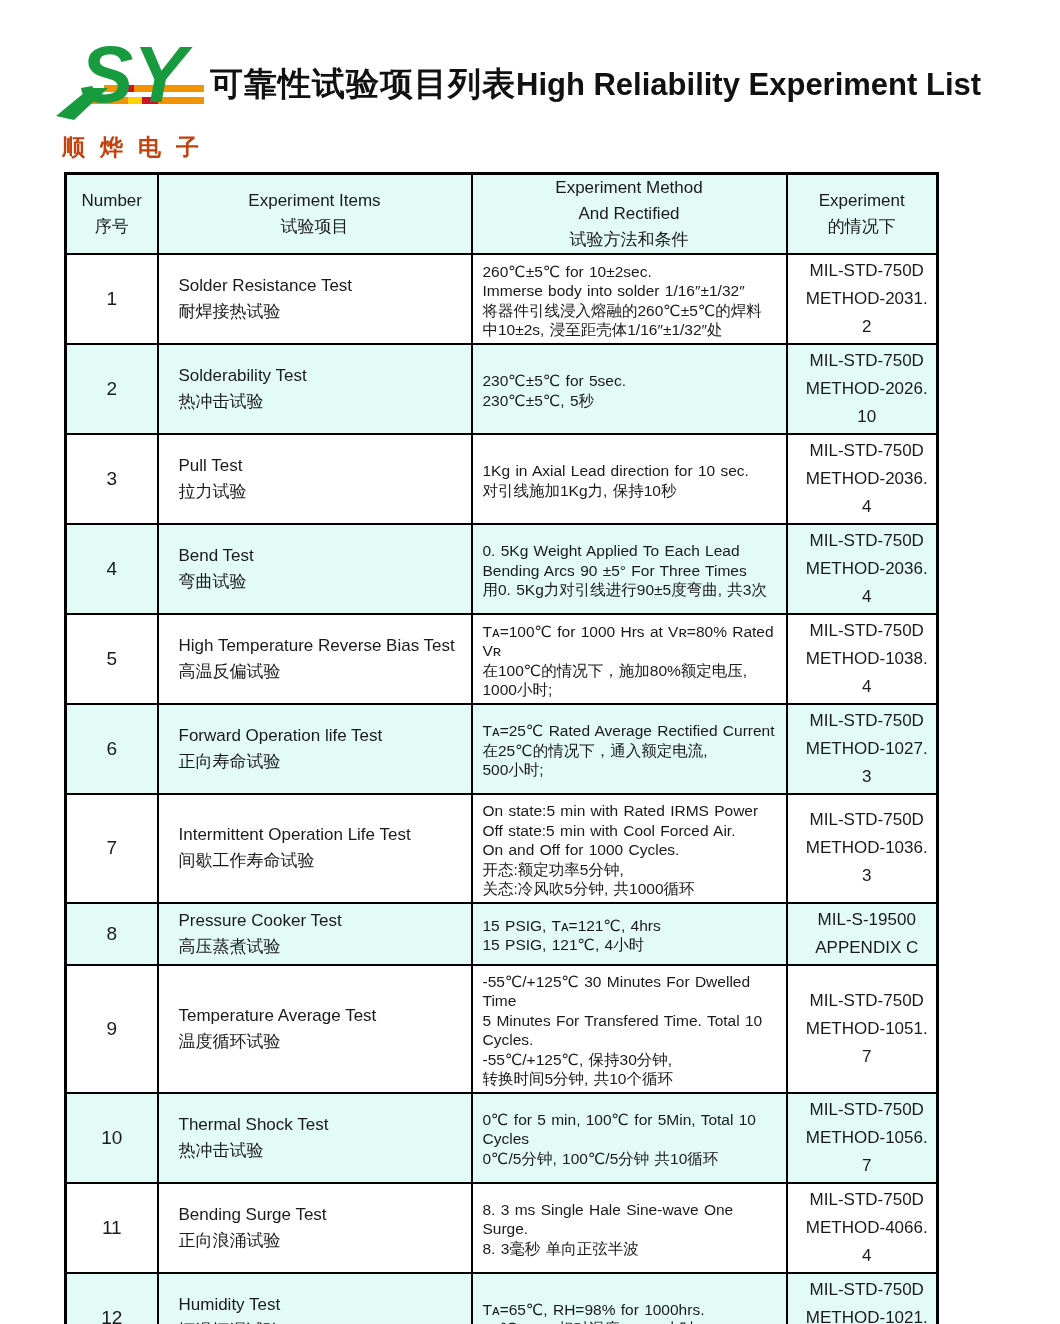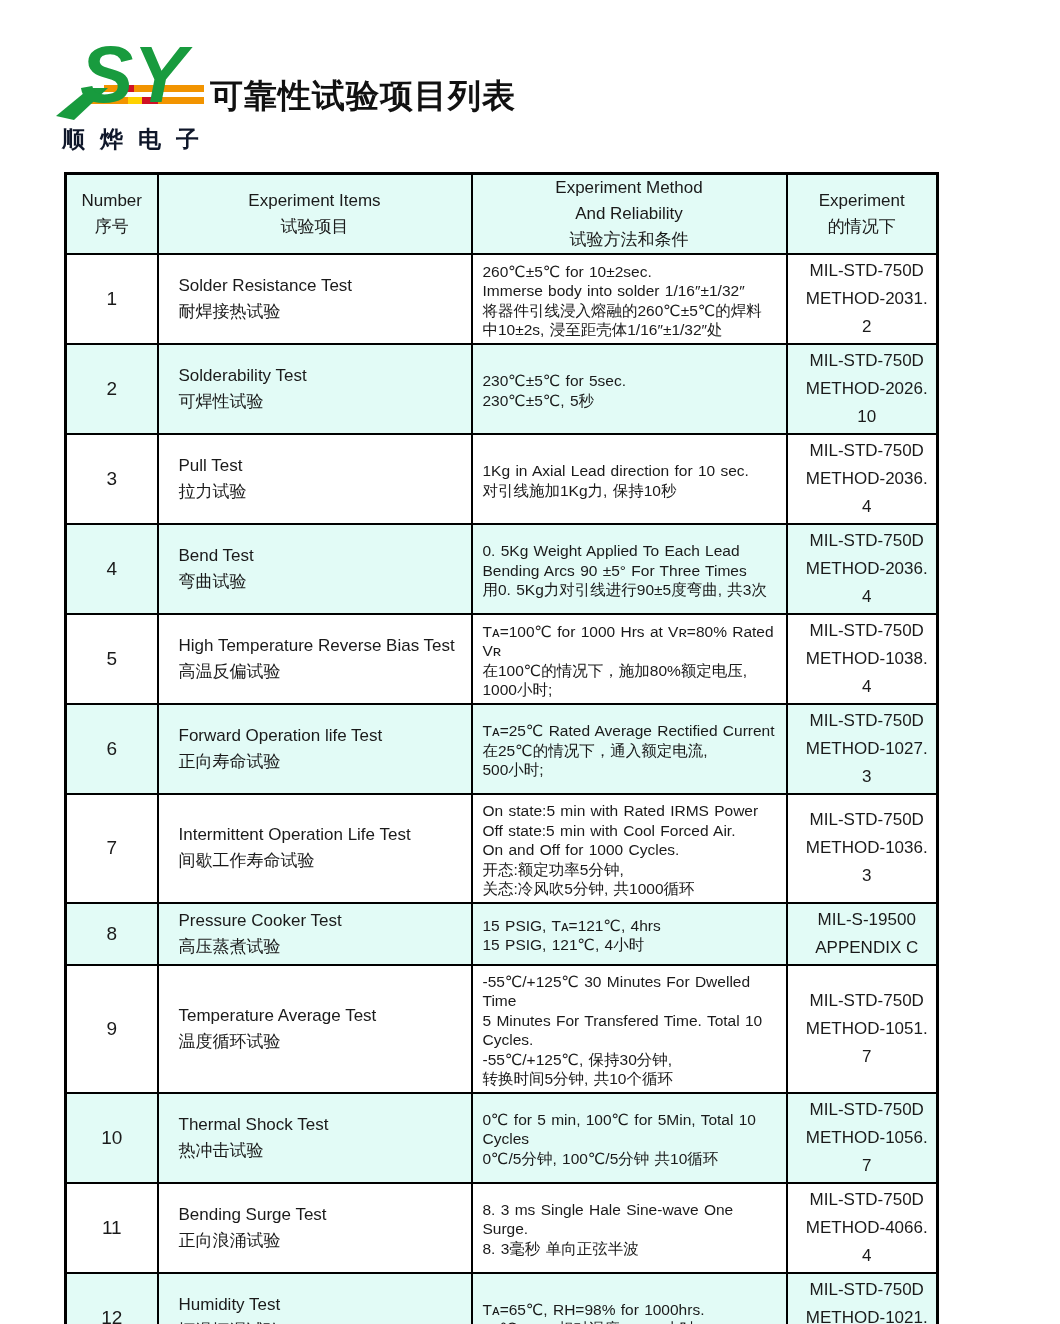--- a/index.html
+++ b/index.html
@@ -8,27 +8,27 @@
     background:#ffffff;
     font-family:"Liberation Sans","DejaVu Sans",sans-serif;
     color:#1a1a1a;
     position:relative;
     -webkit-font-smoothing:antialiased;
   }
   .header{position:absolute;left:0;top:0;width:1060px;height:180px;}
   .logo{position:absolute;left:56px;top:28px;width:160px;height:122px;}
   .logo svg{display:block;}
   .logo-company{
-    margin-top:0px;
-    font-size:23px;font-weight:bold;color:#0f172a;
+    margin-top:8px;
+    font-size:23px;font-weight:bold;color:#c2410c;
     letter-spacing:15px;white-space:nowrap;
     padding-left:6px;
   }
   .title-row{
-    position:absolute;left:210px;top:74px;
+    position:absolute;left:210px;top:62px;
     display:flex;align-items:baseline;white-space:nowrap;
   }
   .title-cn{font-size:33px;font-weight:bold;color:#111;letter-spacing:1px;}
   .title-en{font-size:31px;font-weight:bold;color:#111;letter-spacing:0px;}
 
   table.exp{
     position:absolute;left:64px;top:172px;
     width:872px;border-collapse:collapse;table-layout:fixed;
     border:3px solid #000;
   }
@@ -74,20 +74,21 @@
 
       <polygon points="0,88 34,60 52,60 18,92" fill="#189b3e"></polygon>
 
       <text x="24" y="74" font-family="Liberation Sans, DejaVu Sans, sans-serif" font-size="80" font-weight="bold" font-style="italic" fill="#189b3e">SY</text>
     </svg>
     <div class="logo-company">顺烨电子</div>
   </div>
 
   <div class="title-row">
     <span class="title-cn">可靠性试验项目列表</span>
+    <span class="title-en">High Reliability Experiment List</span>
   </div>
 </div>
 
 <table class="exp">
   <colgroup>
     <col style="width:92px">
       <col style="width:314px">
       <col style="width:315px">
       <col style="width:151px">
   </colgroup>
@@ -96,21 +97,21 @@
       <th>
         <div>Number</div>
         <div>序号</div>
       </th>
       <th>
         <div>Experiment Items</div>
         <div>试验项目</div>
       </th>
       <th>
         <div>Experiment Method</div>
-        <div>And Reliability</div>
+        <div>And Rectified</div>
         <div>试验方法和条件</div>
       </th>
       <th>
         <div>Experiment</div>
         <div>的情况下</div>
       </th>
     </tr>
   </thead>
   <tbody>
       <tr style="height: 80px;">
@@ -120,21 +121,21 @@
         <td class="method">260℃±5℃ for 10±2sec.
 Immerse body into solder 1/16″±1/32″
 将器件引线浸入熔融的260℃±5℃的焊料
 中10±2s, 浸至距壳体1/16″±1/32″处</td>
         <td class="ref">MIL-STD-750D
 METHOD-2031. 2</td>
       </tr>
       <tr style="height: 74px;">
         <td class="number">2</td>
         <td class="item">Solderability Test
-可焊性试验</td>
+热冲击试验</td>
         <td class="method">230℃±5℃ for 5sec.
 230℃±5℃, 5秒</td>
         <td class="ref">MIL-STD-750D
 METHOD-2026. 10</td>
       </tr>
       <tr style="height: 76px;">
         <td class="number">3</td>
         <td class="item">Pull Test
 拉力试验</td>
         <td class="method">1Kg in Axial Lead direction for 10 sec.

